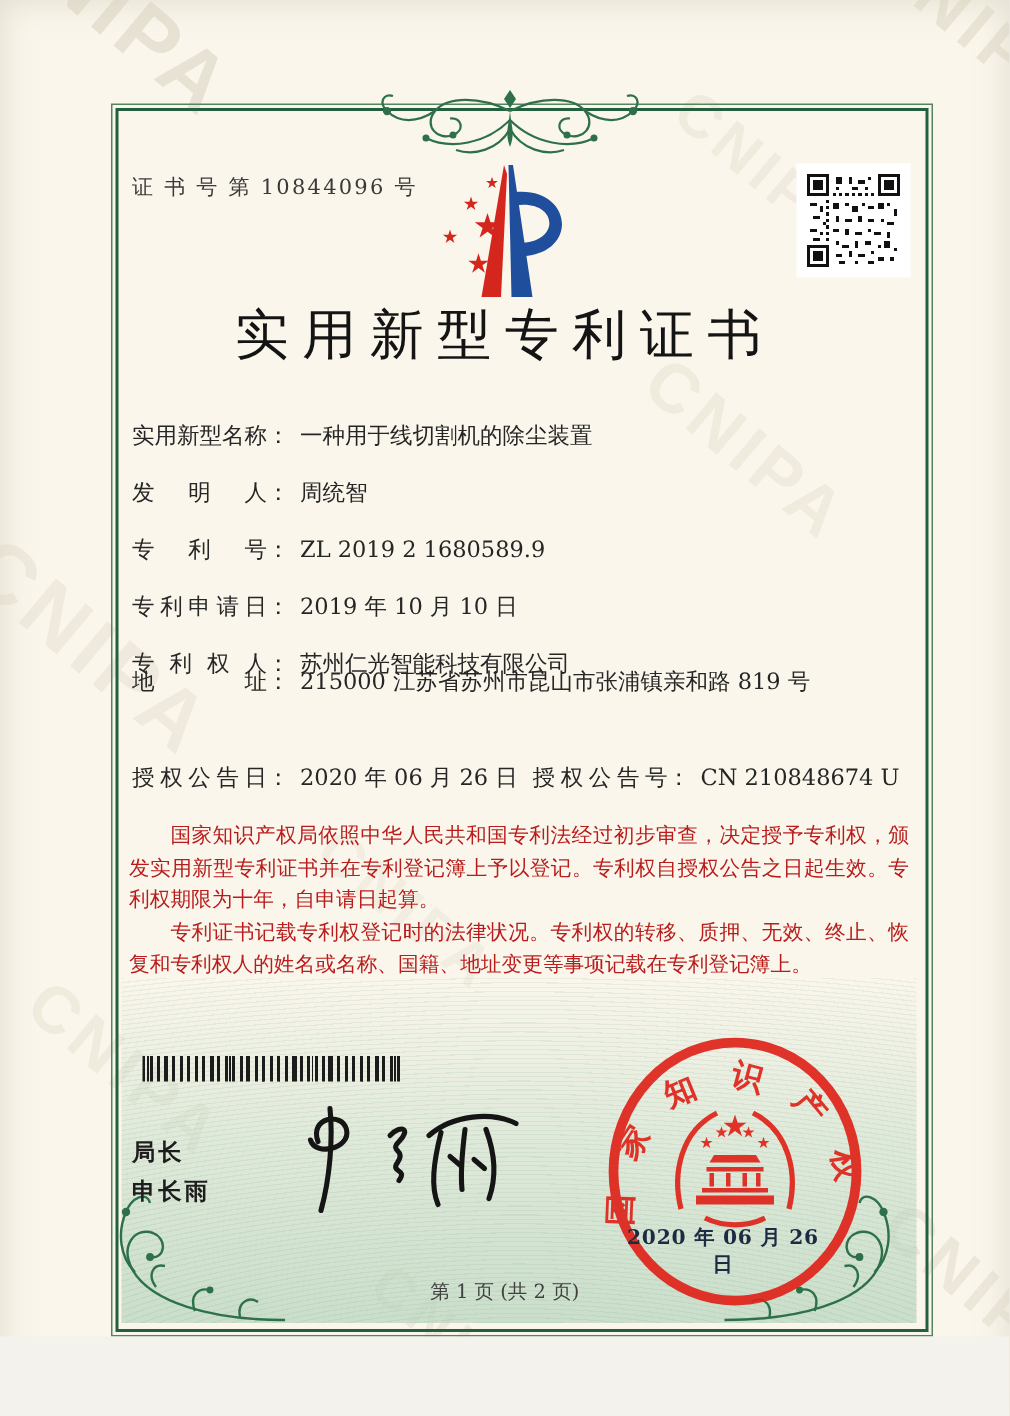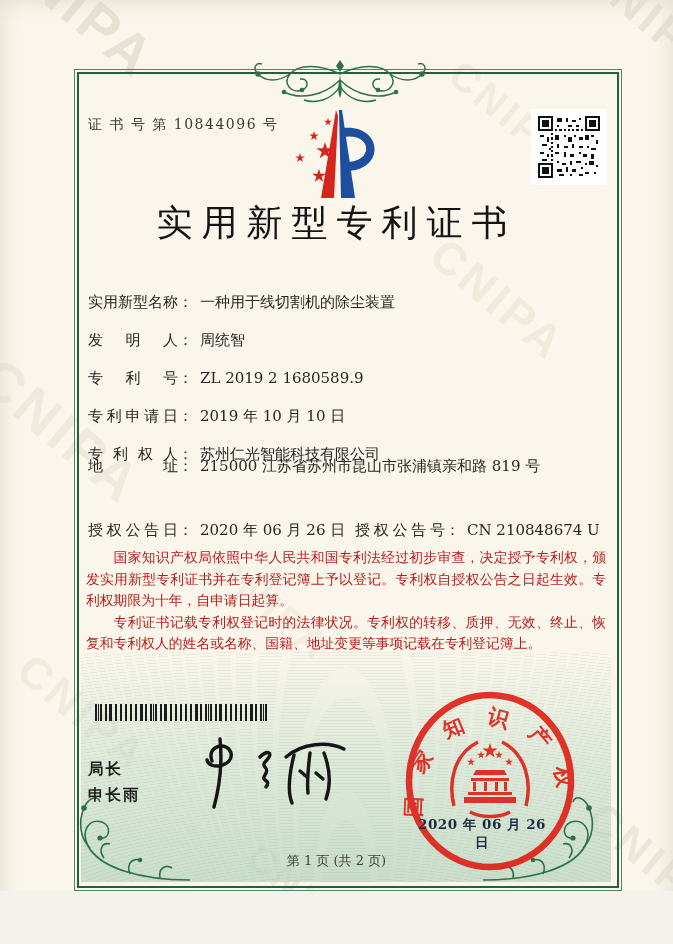--- a/index.html
+++ b/index.html
@@ -19,21 +19,21 @@
            repeating-radial-gradient(140% 120% at 50% 140%, rgba(100,150,110,.10) 0 2px, rgba(0,0,0,0) 2px 8px),
            linear-gradient(to bottom, rgba(205,226,207,0) 0%, rgba(198,221,202,.5) 45%, rgba(186,214,192,.75) 100%);}
   
   .certno{position:absolute;left:88px;top:116px;font-size:14px;letter-spacing:1.5px;color:#3a3a3a;}
   .title{position:absolute;left:0;top:199px;width:100%;text-align:center;font-size:36px;
          font-weight:normal;letter-spacing:9px;color:#141414;}
   .qrwrap{position:absolute;left:531px;top:109px;width:76px;height:76px;background:#fff;
           display:flex;align-items:center;justify-content:center;}
   
   .row{position:absolute;left:88px;font-size:15px;color:#262626;white-space:nowrap;}
-  .row .flabel{display:inline-block;width:90px;text-align:justify;text-align-last:justify;margin-top:12px;}
+  .row .flabel{display:inline-block;width:90px;text-align:justify;text-align-last:justify;}
   .row .fvalue{margin-left:7px;}
   
   .paras{position:absolute;left:86px;top:547px;width:520px;font-size:13.8px;line-height:21.5px;
          color:#b91c1c;text-align:justify;}
   .paras p{margin:0;text-indent:2em;}
   
   .barcode{position:absolute;left:95px;top:704px;width:172px;height:17px;
     background-image:
       repeating-linear-gradient(90deg,#1b1b1b 0 2px,rgba(0,0,0,0) 2px 5px),
       repeating-linear-gradient(90deg,rgba(0,0,0,0) 0 3px,#1b1b1b 3px 4px,rgba(0,0,0,0) 4px 11px);}

